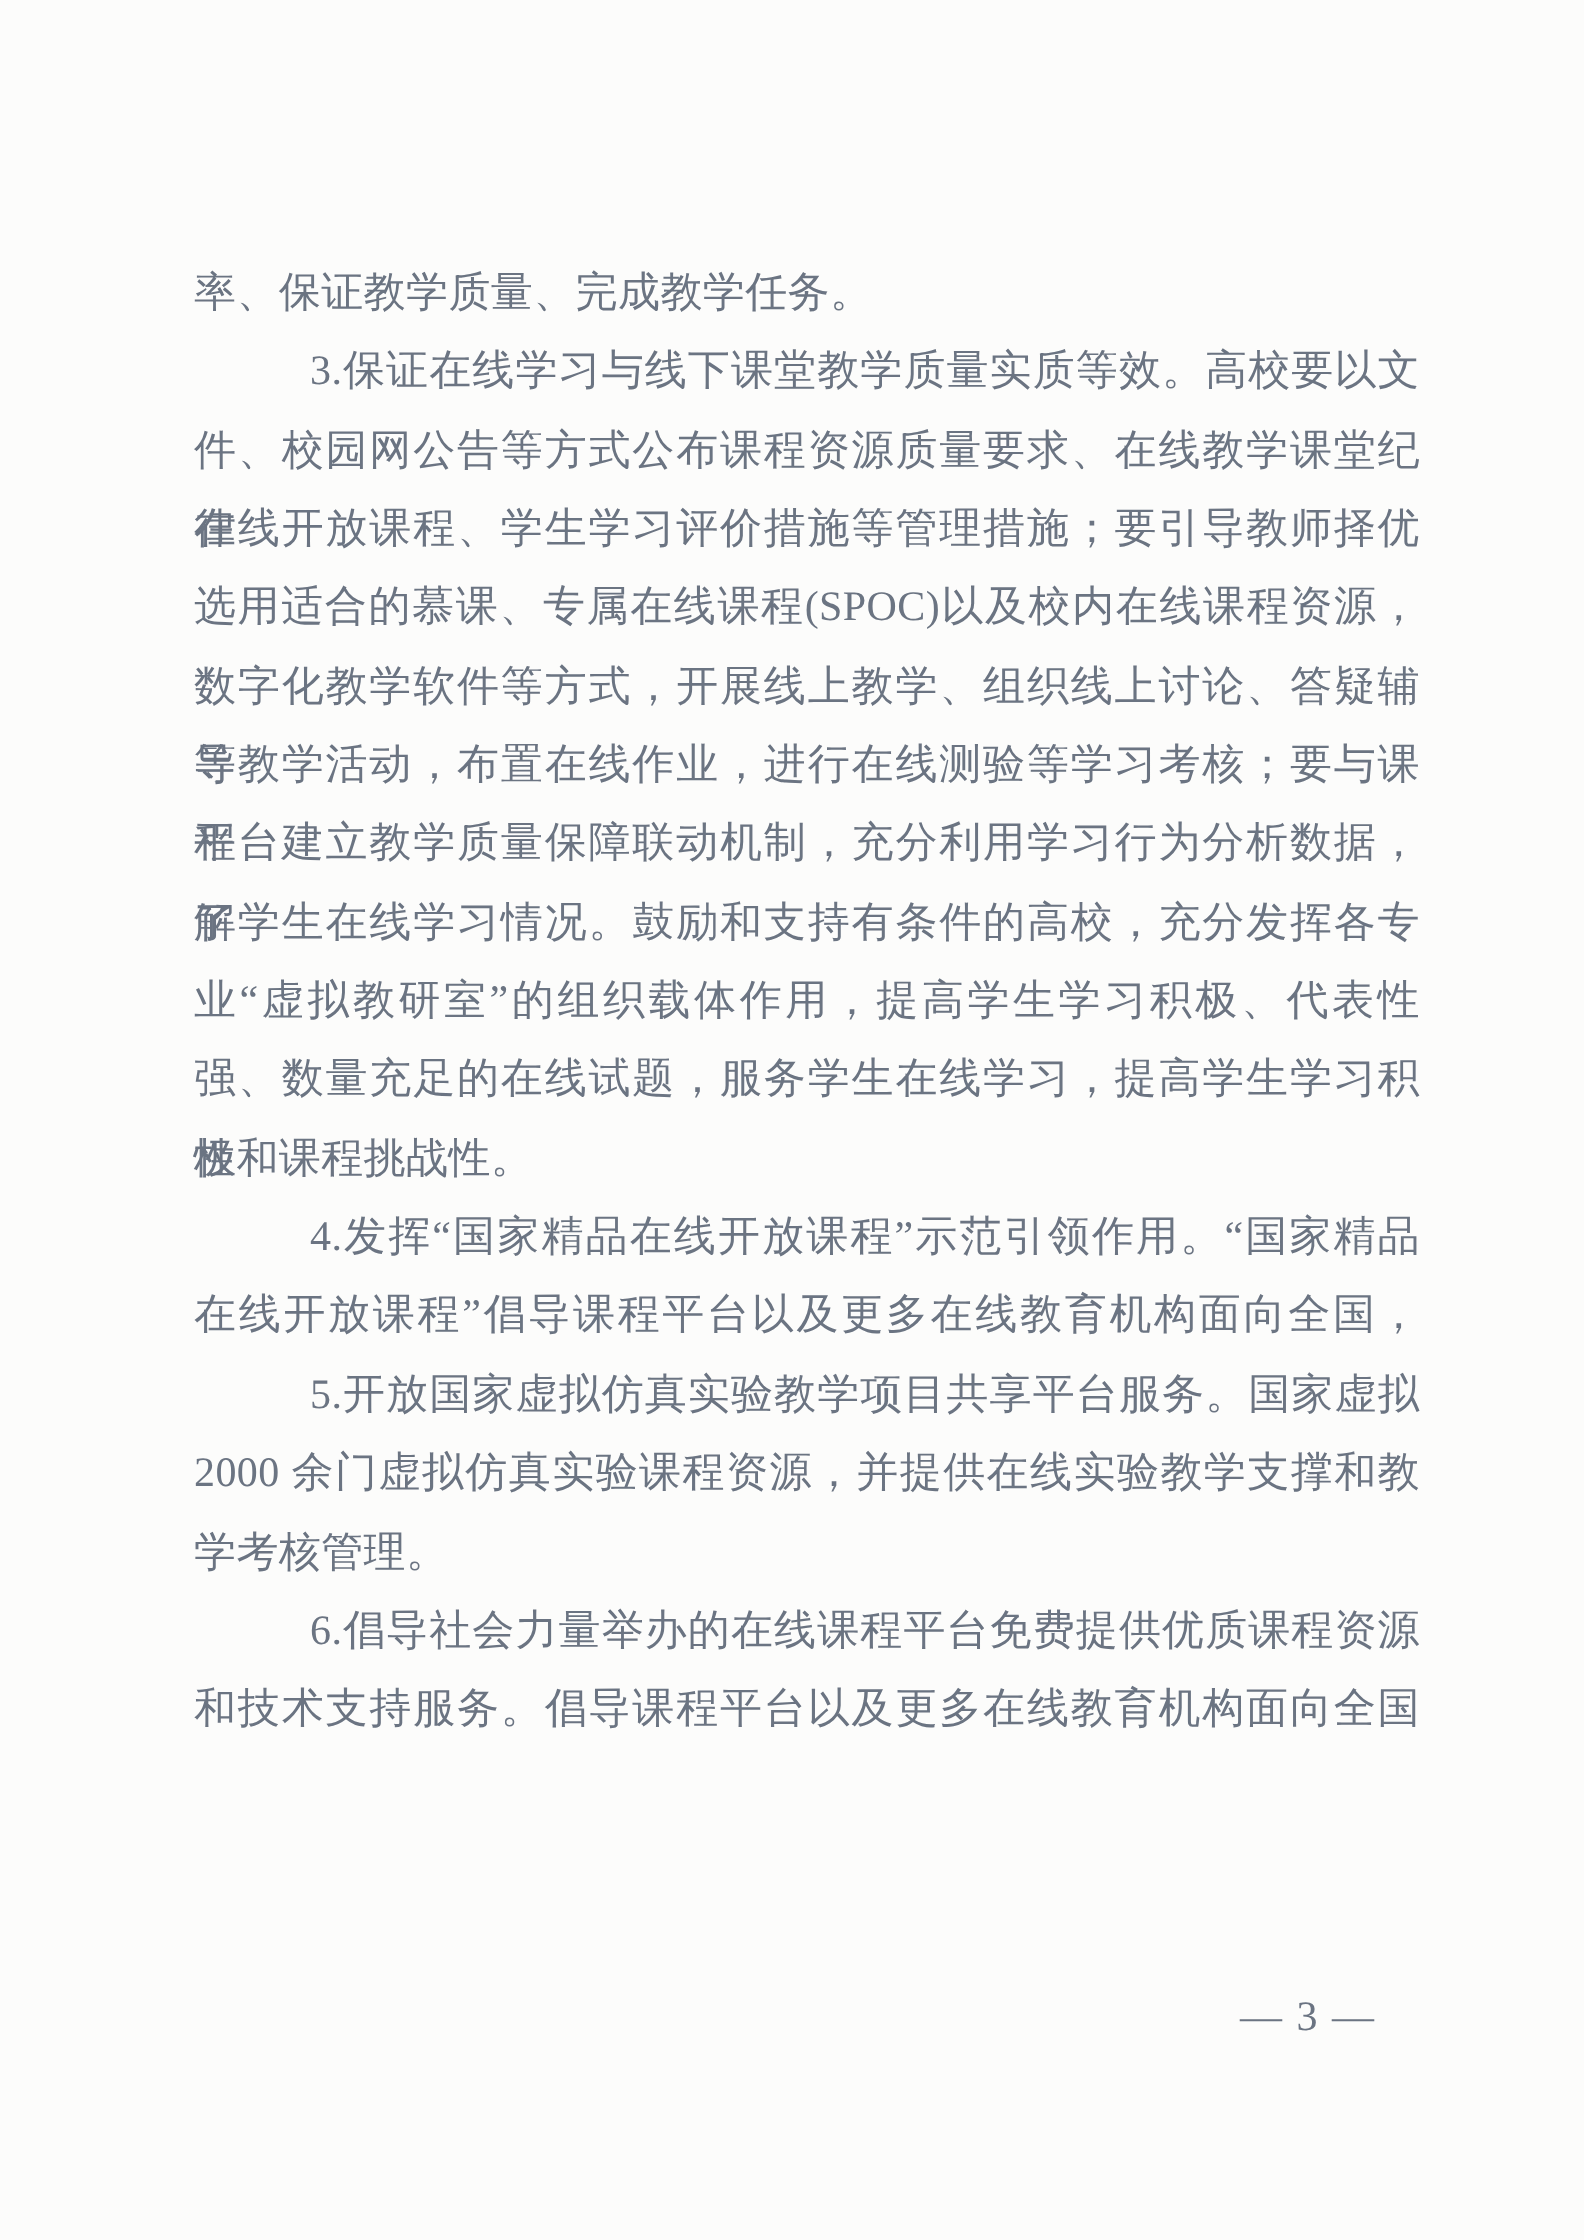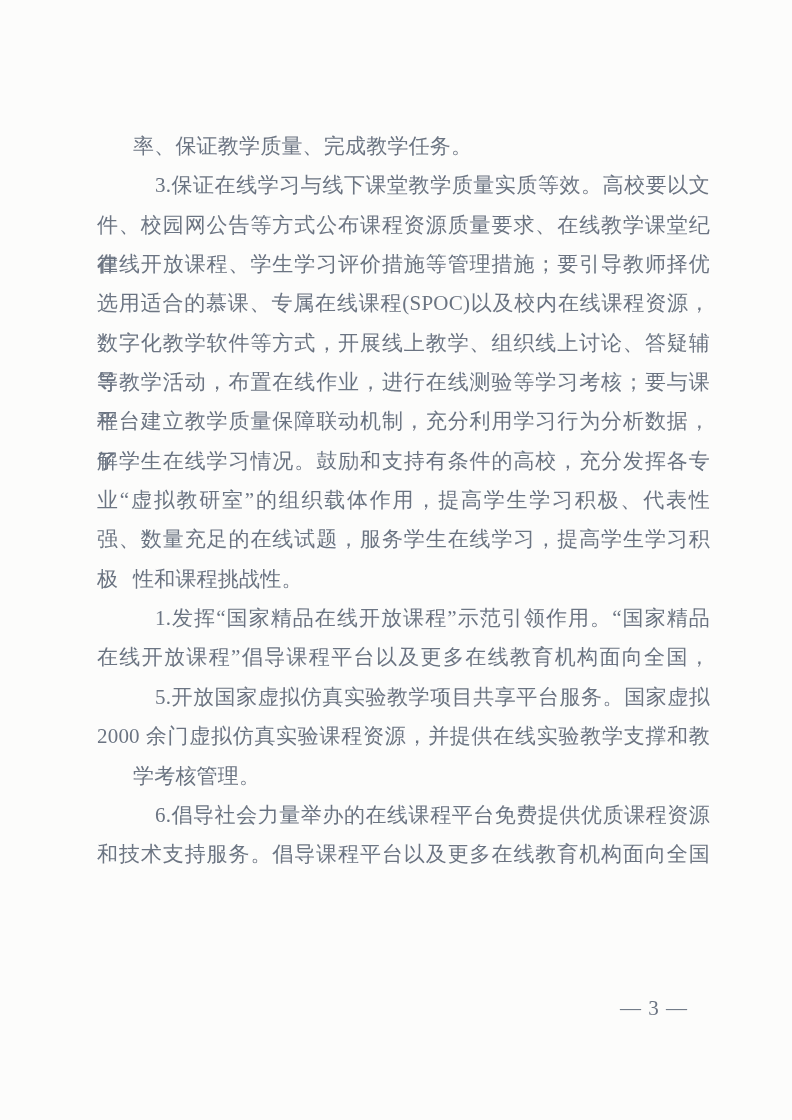--- a/index.html
+++ b/index.html
@@ -32,21 +32,20 @@
     color: #6b7482;
     text-align: justify;
     text-align-last: justify;
     text-justify: inter-ideograph;
     letter-spacing: 0.2px;
     -webkit-font-smoothing: antialiased;
   }
   .line.left {
     text-align: right;
     text-align-last: left;
-    margin-left: 36px;
   }
   .line.indent {
     text-indent: 58px;
   }
   .page-number {
     position: absolute;
     top: 996px;
     right: 104px;
     font-size: 21px;
     color: #6b7482;
@@ -64,21 +63,21 @@
       <div class="line">件、校园网公告等方式公布课程资源质量要求、在线教学课堂纪律</div>
       <div class="line">在线开放课程、学生学习评价措施等管理措施；要引导教师择优</div>
       <div class="line">选用适合的慕课、专属在线课程(SPOC)以及校内在线课程资源，</div>
       <div class="line">数字化教学软件等方式，开展线上教学、组织线上讨论、答疑辅导</div>
       <div class="line">等教学活动，布置在线作业，进行在线测验等学习考核；要与课程</div>
       <div class="line">平台建立教学质量保障联动机制，充分利用学习行为分析数据，了</div>
       <div class="line">解学生在线学习情况。鼓励和支持有条件的高校，充分发挥各专</div>
       <div class="line">业“虚拟教研室”的组织载体作用，提高学生学习积极、代表性</div>
       <div class="line">强、数量充足的在线试题，服务学生在线学习，提高学生学习积极</div>
       <div class="line left">性和课程挑战性。</div>
-      <div class="line indent">1.发挥“国家精品在线开放课程”示范引领作用。“国家精品</div>
+      <div class="line indent">4.发挥“国家精品在线开放课程”示范引领作用。“国家精品</div>
       <div class="line">在线开放课程”倡导课程平台以及更多在线教育机构面向全国，</div>
       <div class="line indent">5.开放国家虚拟仿真实验教学项目共享平台服务。国家虚拟</div>
       <div class="line">2000 余门虚拟仿真实验课程资源，并提供在线实验教学支撑和教</div>
       <div class="line left">学考核管理。</div>
       <div class="line indent">6.倡导社会力量举办的在线课程平台免费提供优质课程资源</div>
       <div class="line">和技术支持服务。倡导课程平台以及更多在线教育机构面向全国</div>
     </div>
   <div class="page-number">— 3 —</div>
 </div>
 

